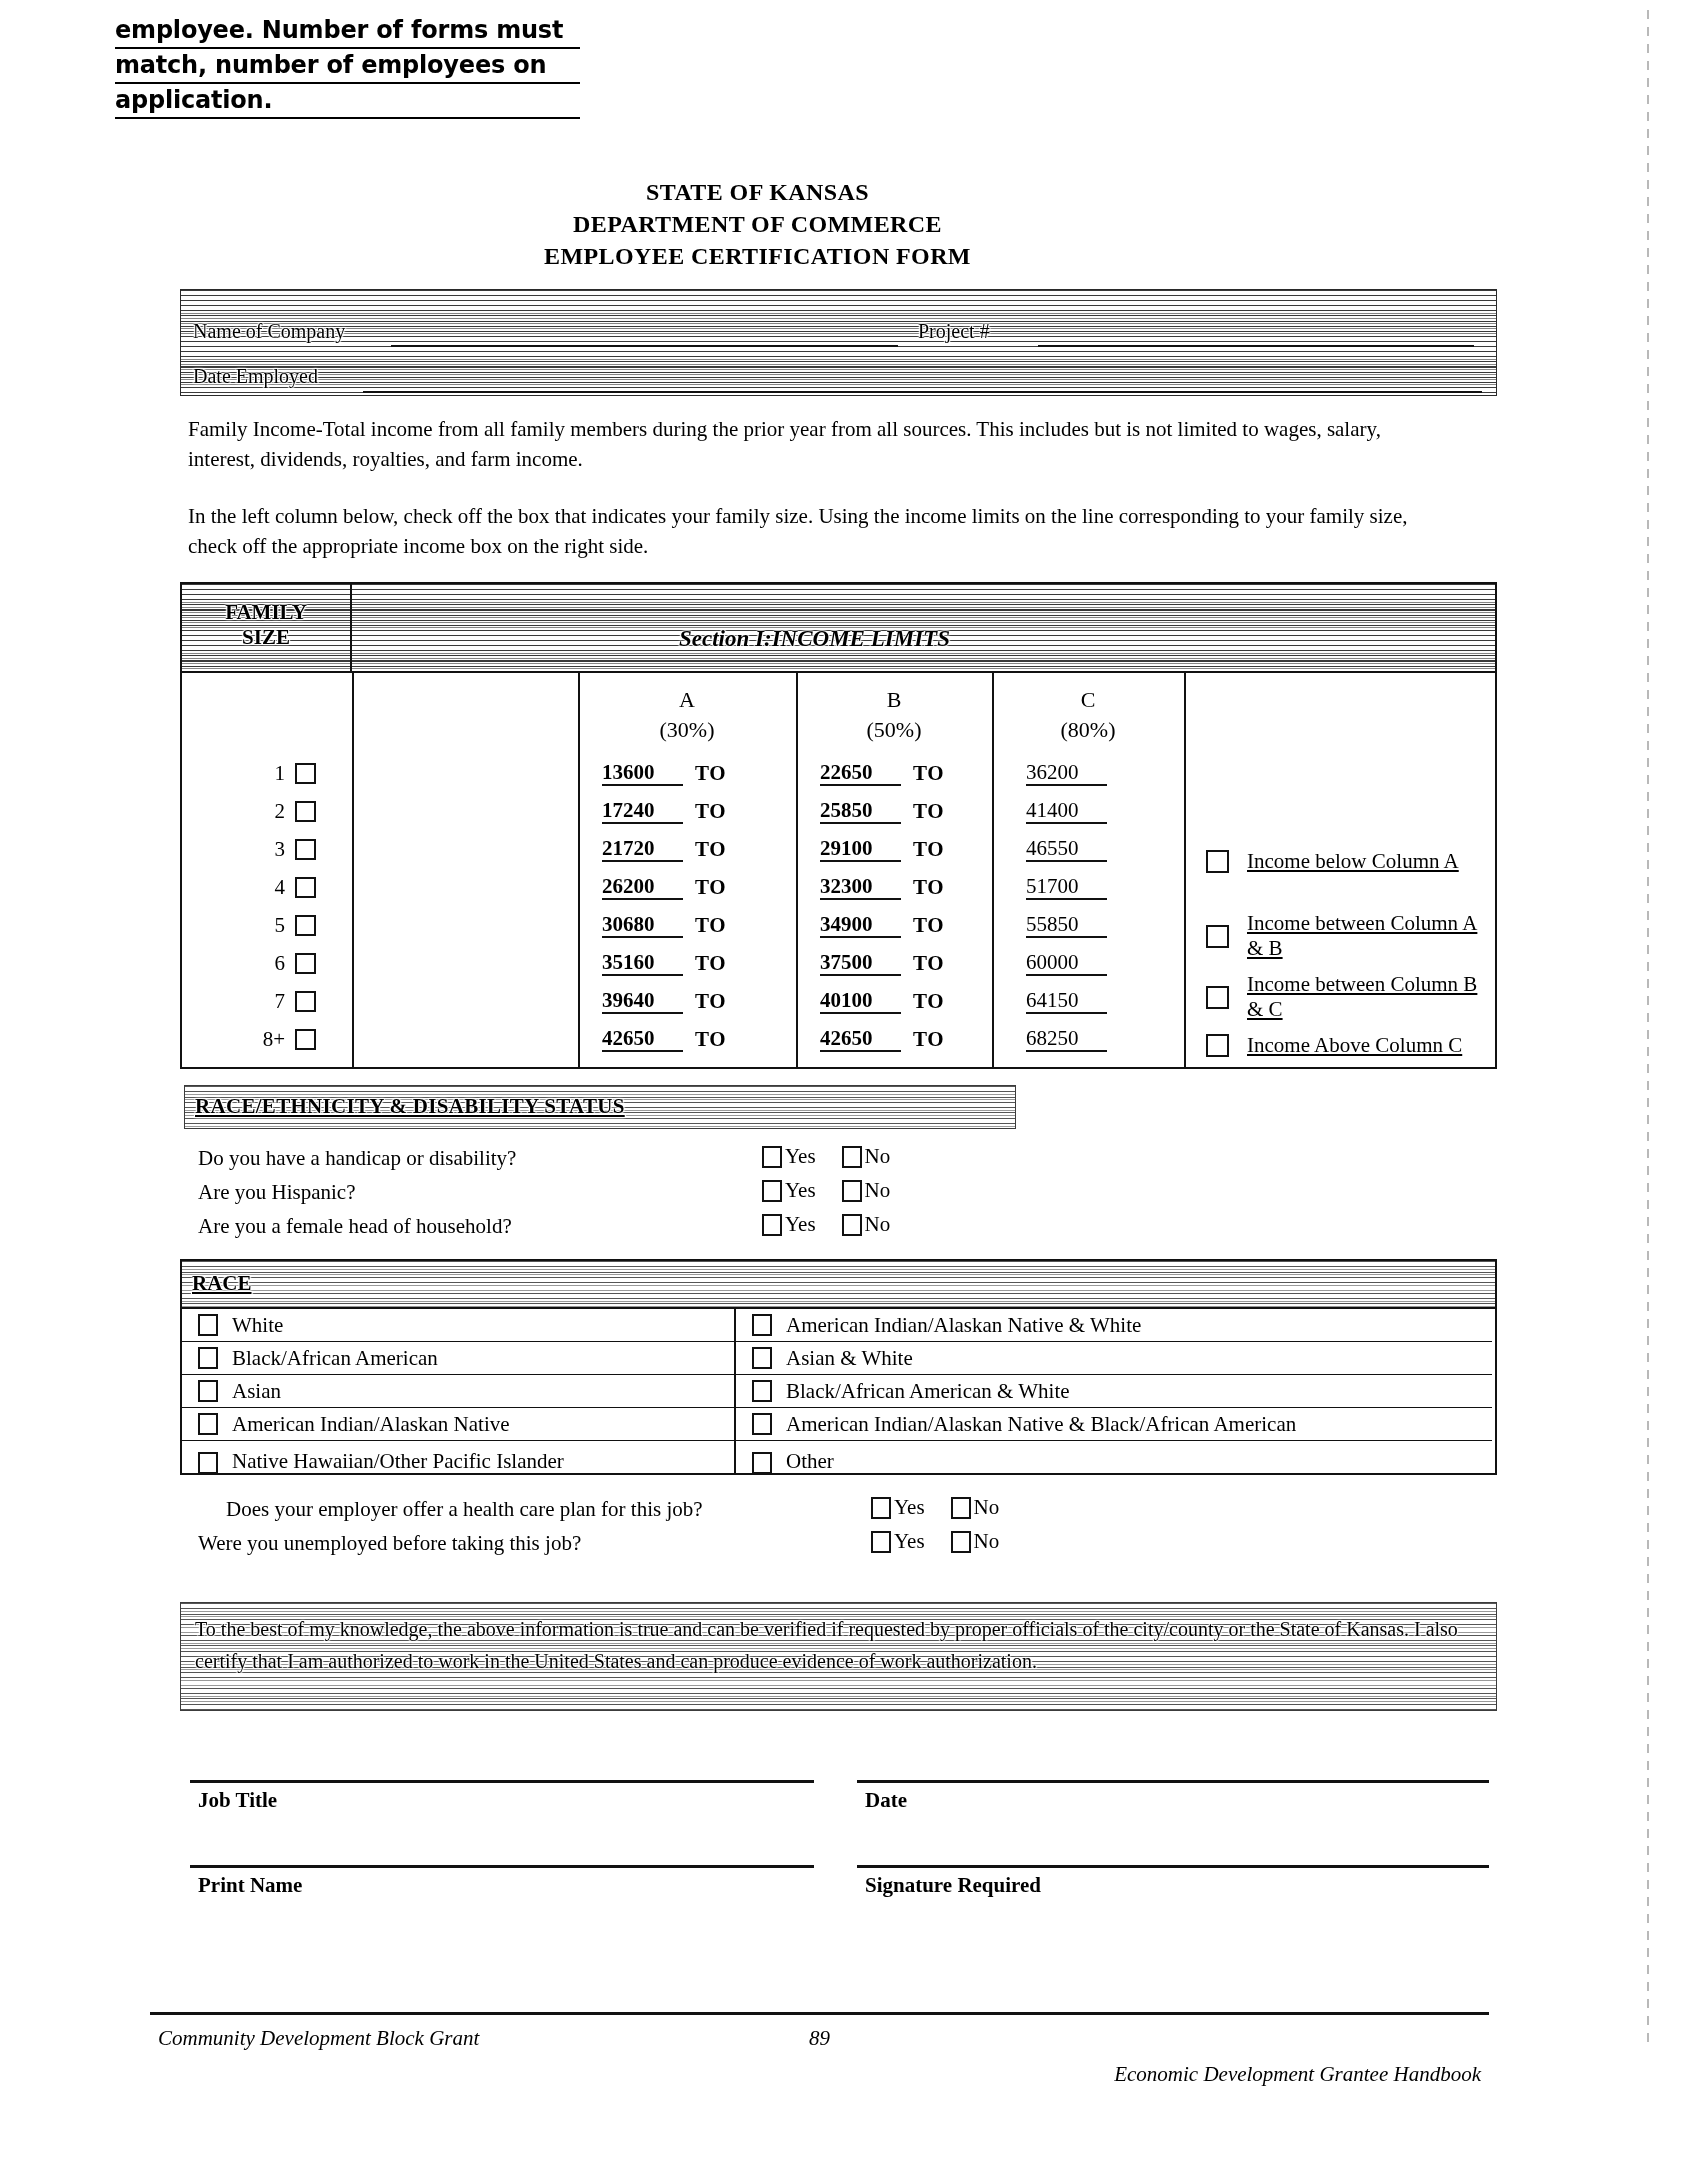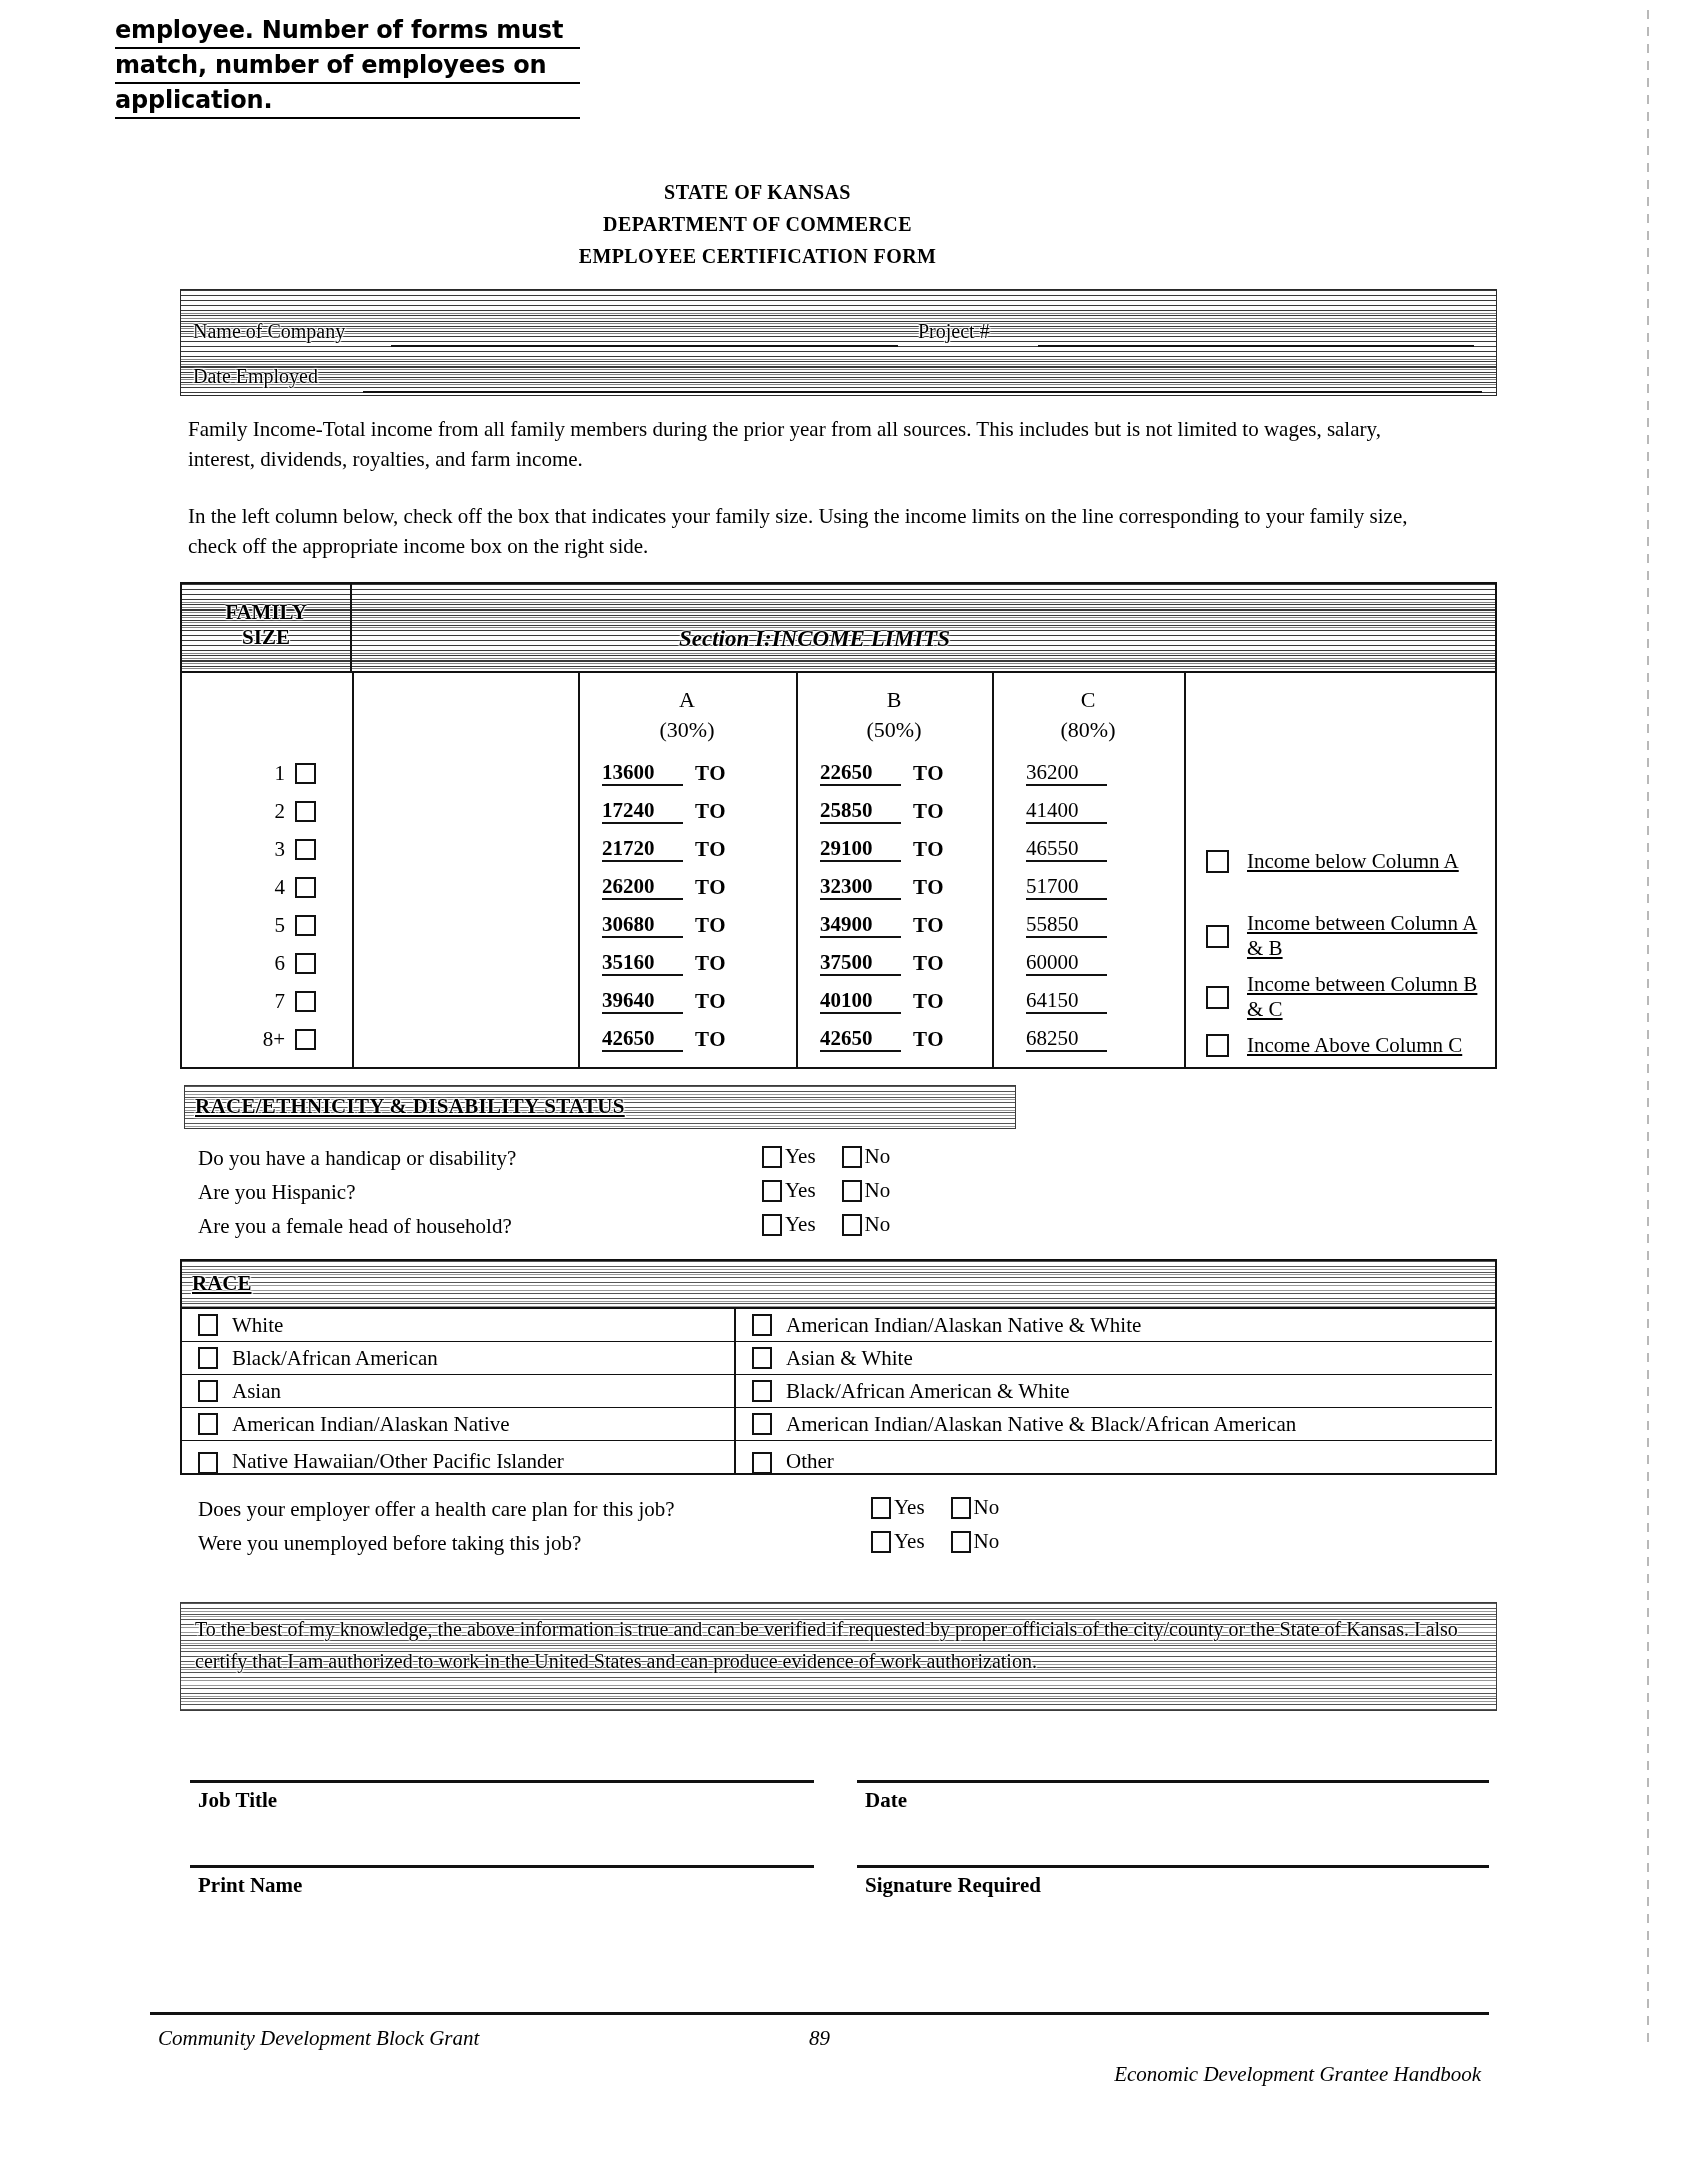--- a/index.html
+++ b/index.html
@@ -65,21 +65,21 @@
 
   
   .doc-title {
     position: absolute;
     left: 0;
     top: 176px;
     width: 1515px;
     text-align: center;
     font-family: "Liberation Serif", serif;
     font-weight: bold;
-    font-size: 20px;
+    font-size: 24px;
     line-height: 32px;
     letter-spacing: 0.4px;
   }
 
   
   .hatch {
     background-color: #f2f2f2;
     background-image: repeating-linear-gradient(
       to bottom,
       #3a3a3a 0px, #3a3a3a 1px,
@@ -392,21 +392,21 @@
   }
   .race-cell:last-child { border-bottom: none; align-items: flex-end; }
   .race-cell .cbox { width: 20px; height: 22px; margin-right: 14px; }
 
   
   .eq {
     position: absolute;
     font-size: 21px;
     left: 198px;
   }
-  .eq-0 { top: 1497px; }
+  .eq-0 { top: 1497px; margin-left: 28px; }
   .eq-1 { top: 1531px; }
   .eq-yn-0 { top: 1495px; left: 871px; }
   .eq-yn-1 { top: 1529px; left: 871px; }
 
   
   .cert-band {
     position: absolute;
     left: 180px;
     top: 1602px;
     width: 1317px;

